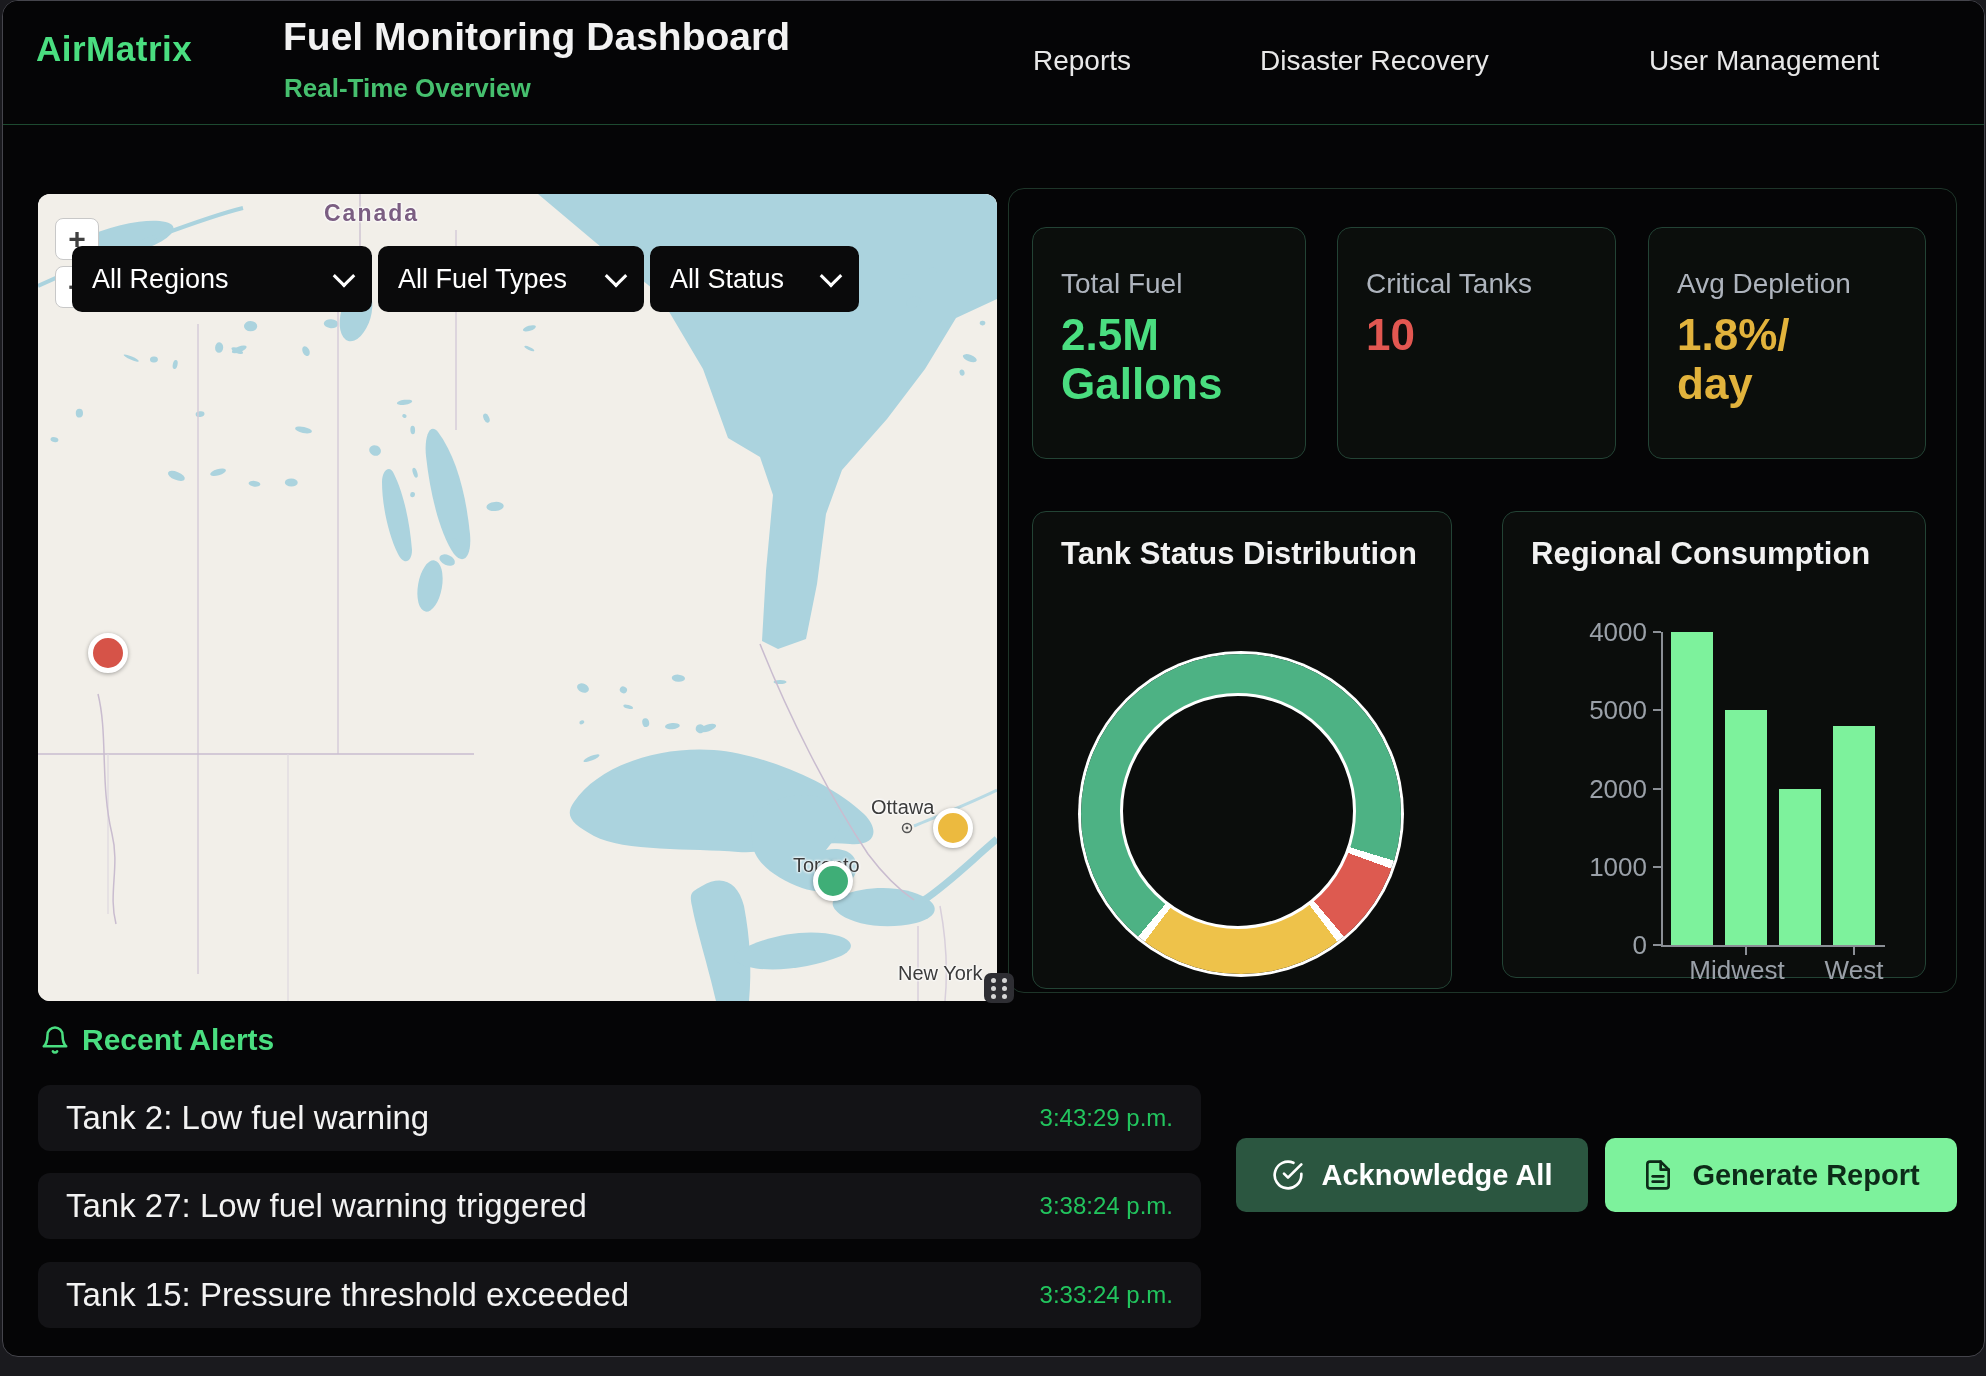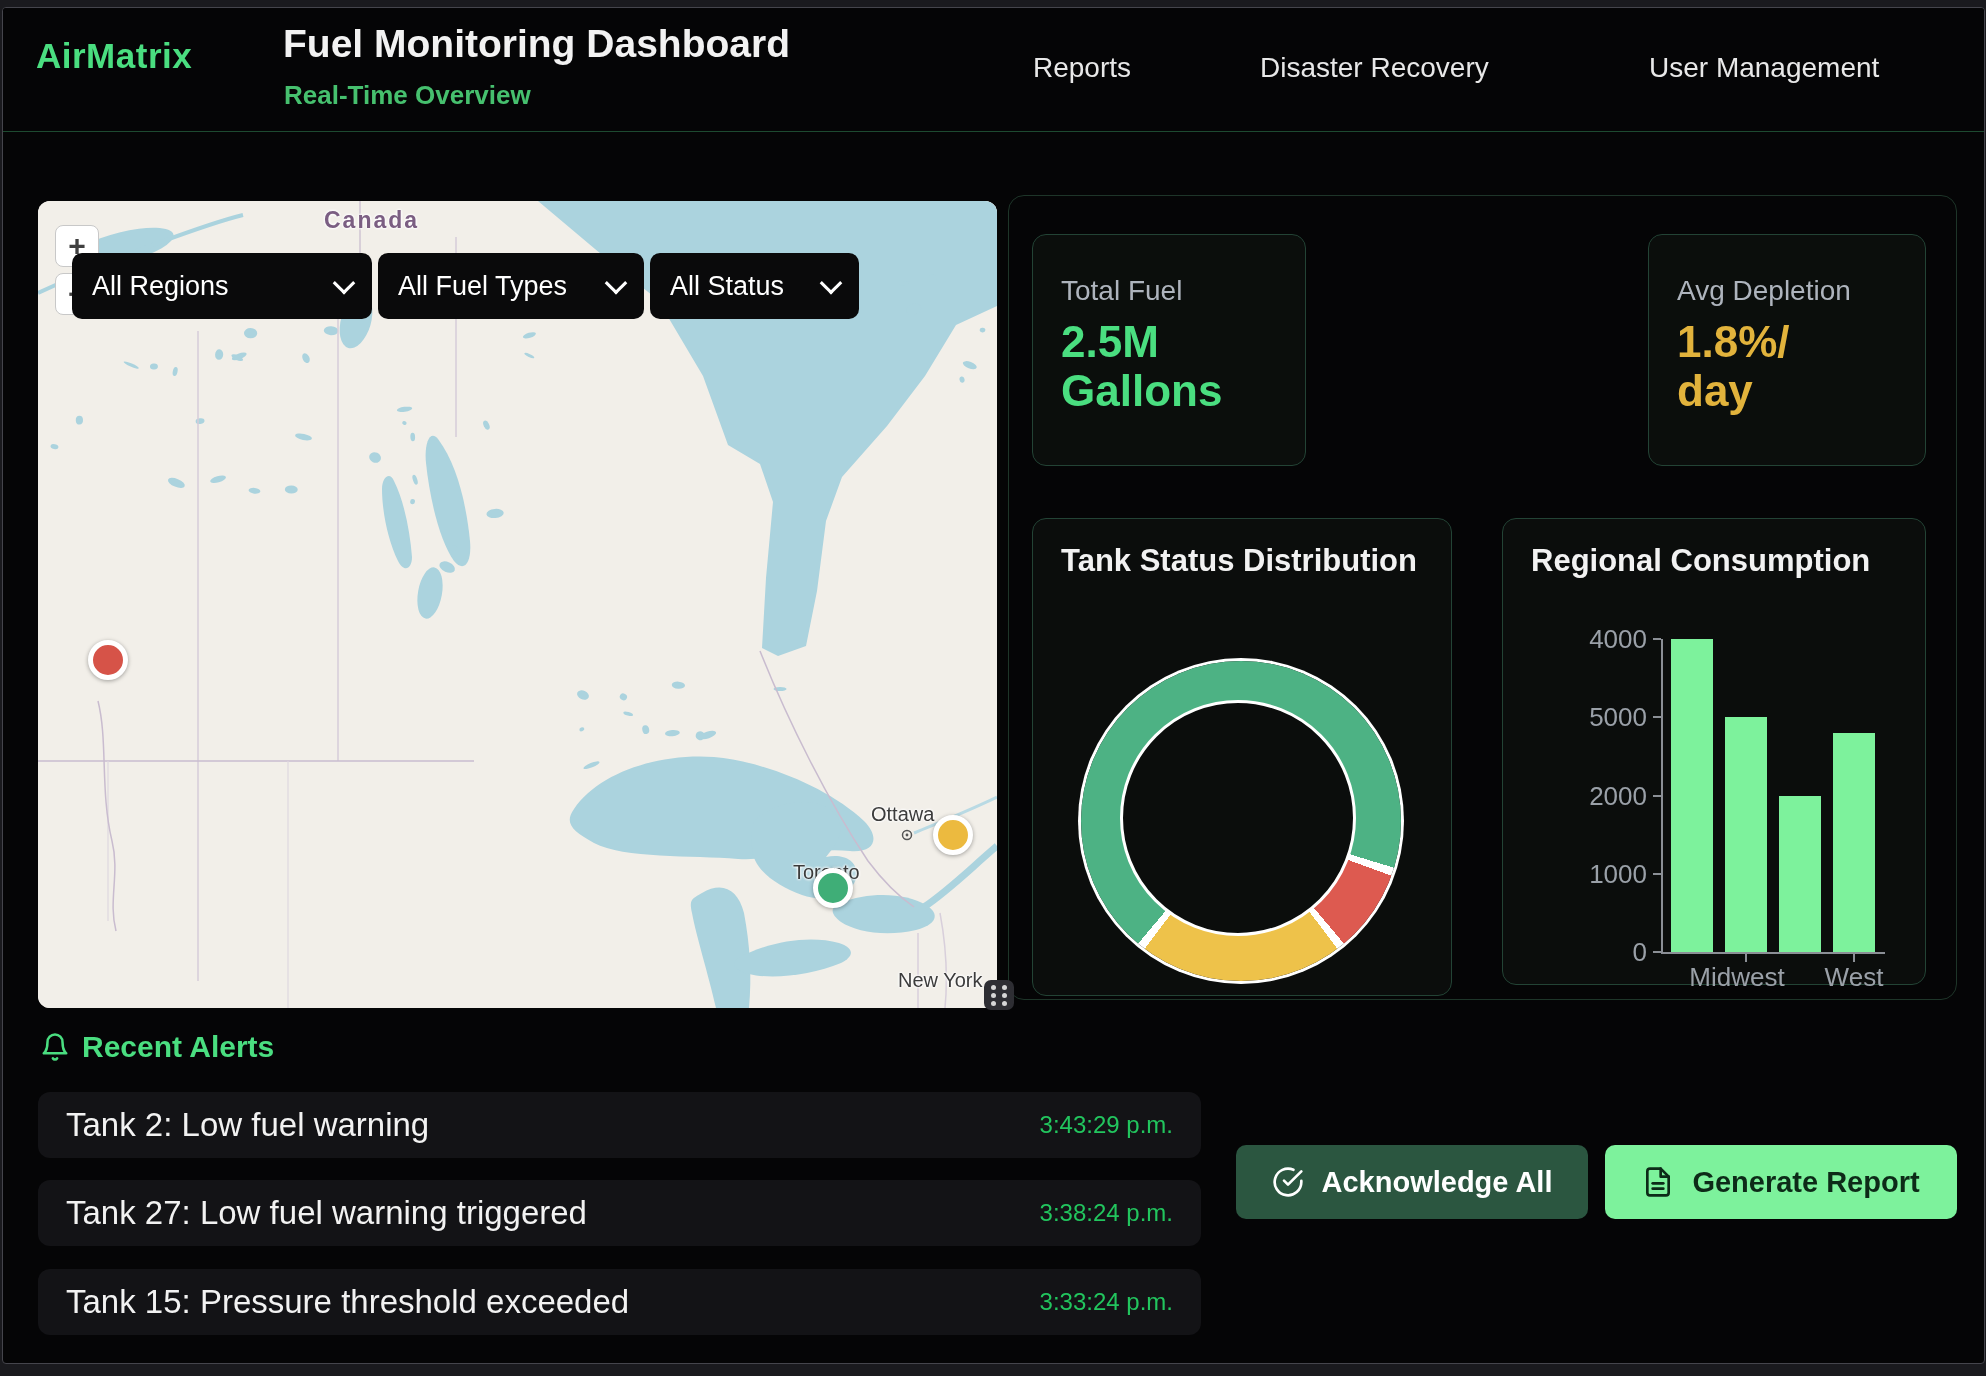--- a/index.html
+++ b/index.html
@@ -1,18 +1,18 @@
 <!DOCTYPE html>
 <html><head>
 <meta charset="utf-8">
 <style>
   html,body{margin:0;padding:0;}
   body{width:1986px;height:1376px;background:#1a1a1e;font-family:"Liberation Sans",sans-serif;position:relative;overflow:hidden;}
   
-  .window{position:absolute;left:2px;top:0;width:1981px;height:1355px;background:#050506;border:1px solid #45454c;border-radius:4px;overflow:hidden;margin-top:7px;}
+  .window{position:absolute;left:2px;top:0;width:1981px;height:1355px;background:#050506;border:1px solid #45454c;border-radius:16px;overflow:hidden;}
   
   .header{position:absolute;left:0;top:0;width:100%;height:123px;background:#050506;border-bottom:1px solid #1d4a30;}
   .brand{position:absolute;left:33px;top:28px;font-size:35px;font-weight:bold;color:#4ade80;letter-spacing:.5px;}
   .title{position:absolute;left:280px;top:14px;font-size:39px;font-weight:bold;color:#f2f2f2;}
   .subtitle{position:absolute;left:281px;top:72px;font-size:26px;font-weight:bold;color:#46c06e;}
   .nav-item{position:absolute;top:44px;font-size:28px;color:#e8e8e8;cursor:pointer;}
   
   .map{position:absolute;left:35px;top:193px;width:959px;height:807px;border-radius:12px;overflow:hidden;background:#f2efe9;}
   .map-label{position:absolute;color:#3c3c3c;font-size:20px;text-shadow:0 0 3px #fff,0 0 3px #fff,0 0 3px #fff;white-space:nowrap;}
   .country-label{color:#7b5e82;font-size:23px;font-weight:bold;letter-spacing:2px;}
@@ -198,20 +198,26 @@
 
   <div class="right-panel"></div>
 
   <div class="stat-card" style="left:1029px;width:274px">
     <div class="stat-label">Total Fuel</div>
     <div class="stat-value" style="color: rgb(74, 222, 128);">
         <div>2.5M</div>
         <div>Gallons</div>
       </div>
   </div>
+  <div class="stat-card" style="left:1334px;width:279px">
+    <div class="stat-label">Critical Tanks</div>
+    <div class="stat-value" style="color: rgb(226, 87, 81);">
+        <div>10</div>
+      </div>
+  </div>
   <div class="stat-card" style="left:1645px;width:278px">
     <div class="stat-label">Avg Depletion</div>
     <div class="stat-value" style="color: rgb(226, 179, 60);">
         <div>1.8%/</div>
         <div>day</div>
       </div>
   </div>
 
   <div class="chart-card" style="left:1029px;width:420px;height:478px">
     <div class="chart-title">Tank Status Distribution</div>

